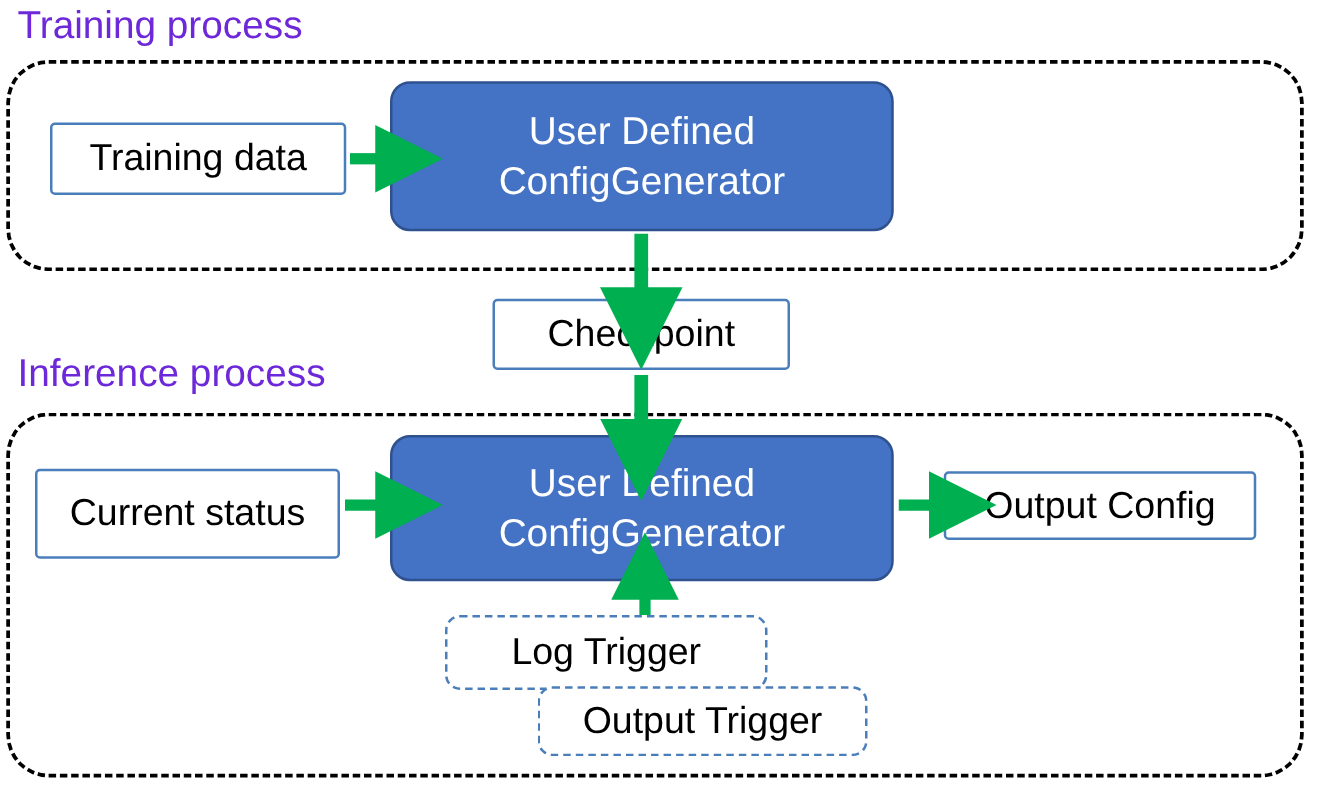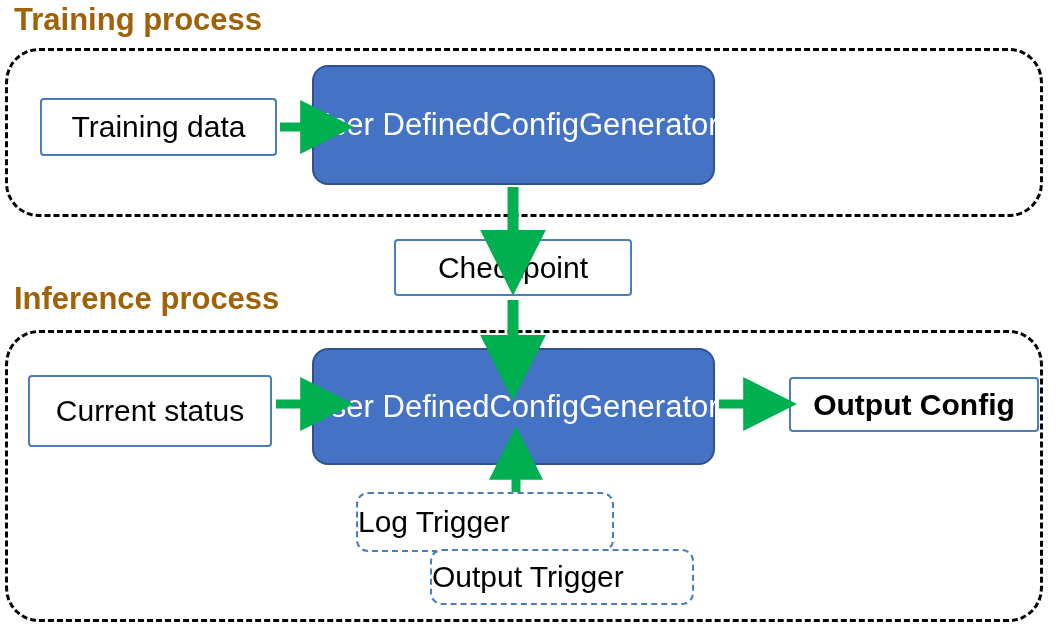--- a/index.html
+++ b/index.html
@@ -14,25 +14,25 @@
     position: relative;
     width: 1057px;
     height: 631px;
     background: #ffffff;
     overflow: hidden;
   }
   .abs { position: absolute; box-sizing: border-box; }
 
   
   .section-caption {
-    color: #a16207;
+    color: #6d28d9;
     font-size: 31px;
     line-height: 36px;
     white-space: nowrap;
-    font-weight: 700;
+    font-weight: 400;
   }
 
   
   .process-container {
     border: 3px dashed #000000;
     border-radius: 34px;
     background: transparent;
   }
 
   
@@ -49,37 +49,38 @@
     text-align: center;
     white-space: nowrap;
   }
 
   
   .node-primary {
     background: #4472C4;
     border: 2px solid #2F528F;
     border-radius: 16px;
     display: flex;
-    flex-direction: row;
+    flex-direction: column;
     align-items: center;
     justify-content: center;
     color: #ffffff;
     font-size: 31px;
     line-height: 1.28;
     text-align: center;
     white-space: nowrap;
   }
 
   
   .node-trigger {
     background: #ffffff;
     border: 2px dashed #4A7EBB;
     border-radius: 12px;
     display: flex;
     align-items: center;
+    justify-content: center;
     color: #000000;
     font-size: 30px;
     line-height: 1.12;
     text-align: center;
     white-space: nowrap;
   }
 
   
   #arrow-layer {
     position: absolute;
@@ -117,21 +118,21 @@
 
   <div class="abs node-plain" style="left:28px; top:375px; width:244px; height:72px;">
     <span>Current status</span>
   </div>
 
   <div class="abs node-primary" style="left:312px; top:348px; width:403px; height:117px;">
     <span>User Defined</span>
     <span>ConfigGenerator</span>
   </div>
 
-  <div class="abs node-plain" style="left:789px; top:377px; width:250px; height:55px;font-weight:bold;">
+  <div class="abs node-plain" style="left:755px; top:377px; width:250px; height:55px;">
     <span>Output Config</span>
   </div>
 
   <div class="abs node-trigger" style="left:356px; top:492px; width:258px; height:60px; z-index:3;">
     <span>Log Trigger</span>
   </div>
 
   <div class="abs node-trigger" style="left:430px; top:549px; width:264px; height:56px; z-index:4;">
     <span>Output Trigger</span>
   </div>

